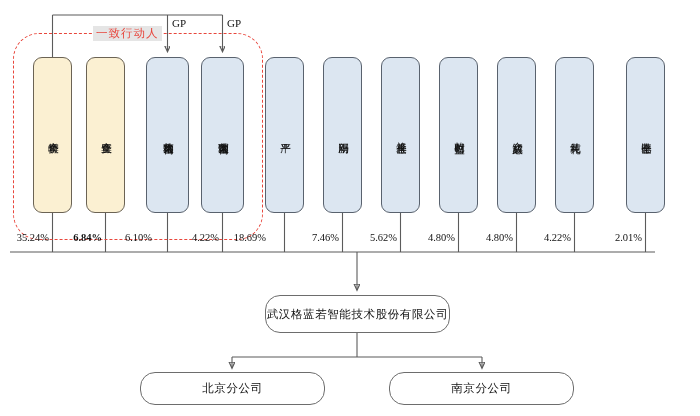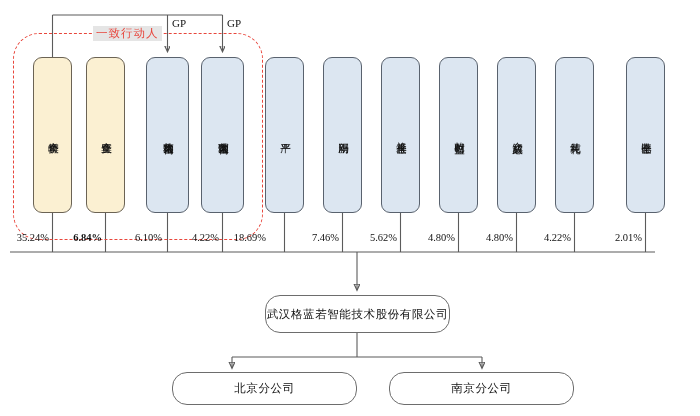--- a/index.html
+++ b/index.html
@@ -135,28 +135,28 @@
   <div class="sh-box blue" style="left:265px;top:57px;width:39px;height:156px;">严平</div>
   <div class="sh-box blue" style="left:323px;top:57px;width:39px;height:156px;">冯新刚</div>
   <div class="sh-box blue" style="left:381px;top:57px;width:39px;height:156px;">烽火基金</div>
   <div class="sh-box blue" style="left:439px;top:57px;width:39px;height:156px;">乾时创盈</div>
   <div class="sh-box blue" style="left:497px;top:57px;width:39px;height:156px;">众智必成</div>
   <div class="sh-box blue" style="left:555px;top:57px;width:39px;height:156px;">黄纯礼</div>
   <div class="sh-box blue" style="left:626px;top:57px;width:39px;height:156px;">中比基金</div>
 
   <div class="pct" style="left:0px;top:232px;width:49px;">35.24%</div>
   <div class="pct" style="left:55px;top:232px;width:47px;font-weight:bold;">6.84%</div>
-  <div class="pct" style="left:108px;top:232px;width:54px;">6.10%</div>
+  <div class="pct" style="left:98px;top:232px;width:54px;">6.10%</div>
   <div class="pct" style="left:170px;top:232px;width:49px;">4.22%</div>
   <div class="pct" style="left:210px;top:232px;width:56px;">18.69%</div>
   <div class="pct" style="left:288px;top:232px;width:51px;">7.46%</div>
   <div class="pct" style="left:346px;top:232px;width:51px;">5.62%</div>
   <div class="pct" style="left:404px;top:232px;width:51px;">4.80%</div>
   <div class="pct" style="left:462px;top:232px;width:51px;">4.80%</div>
   <div class="pct" style="left:520px;top:232px;width:51px;">4.22%</div>
   <div class="pct" style="left:590px;top:232px;width:52px;font-family:Liberation Serif, serif;">2.01%</div>
 
   <div class="h-box" style="left:265px;top:295px;width:185px;height:38px;">武汉格蓝若智能技术股份有限公司</div>
 
-  <div class="h-box" style="left:140px;top:372px;width:185px;height:33px;margin-left:32px;">北京分公司</div>
+  <div class="h-box" style="left:140px;top:372px;width:185px;height:33px;">北京分公司</div>
   <div class="h-box" style="left:389px;top:372px;width:185px;height:33px;">南京分公司</div>
 
 </div>
 
 </body></html>

